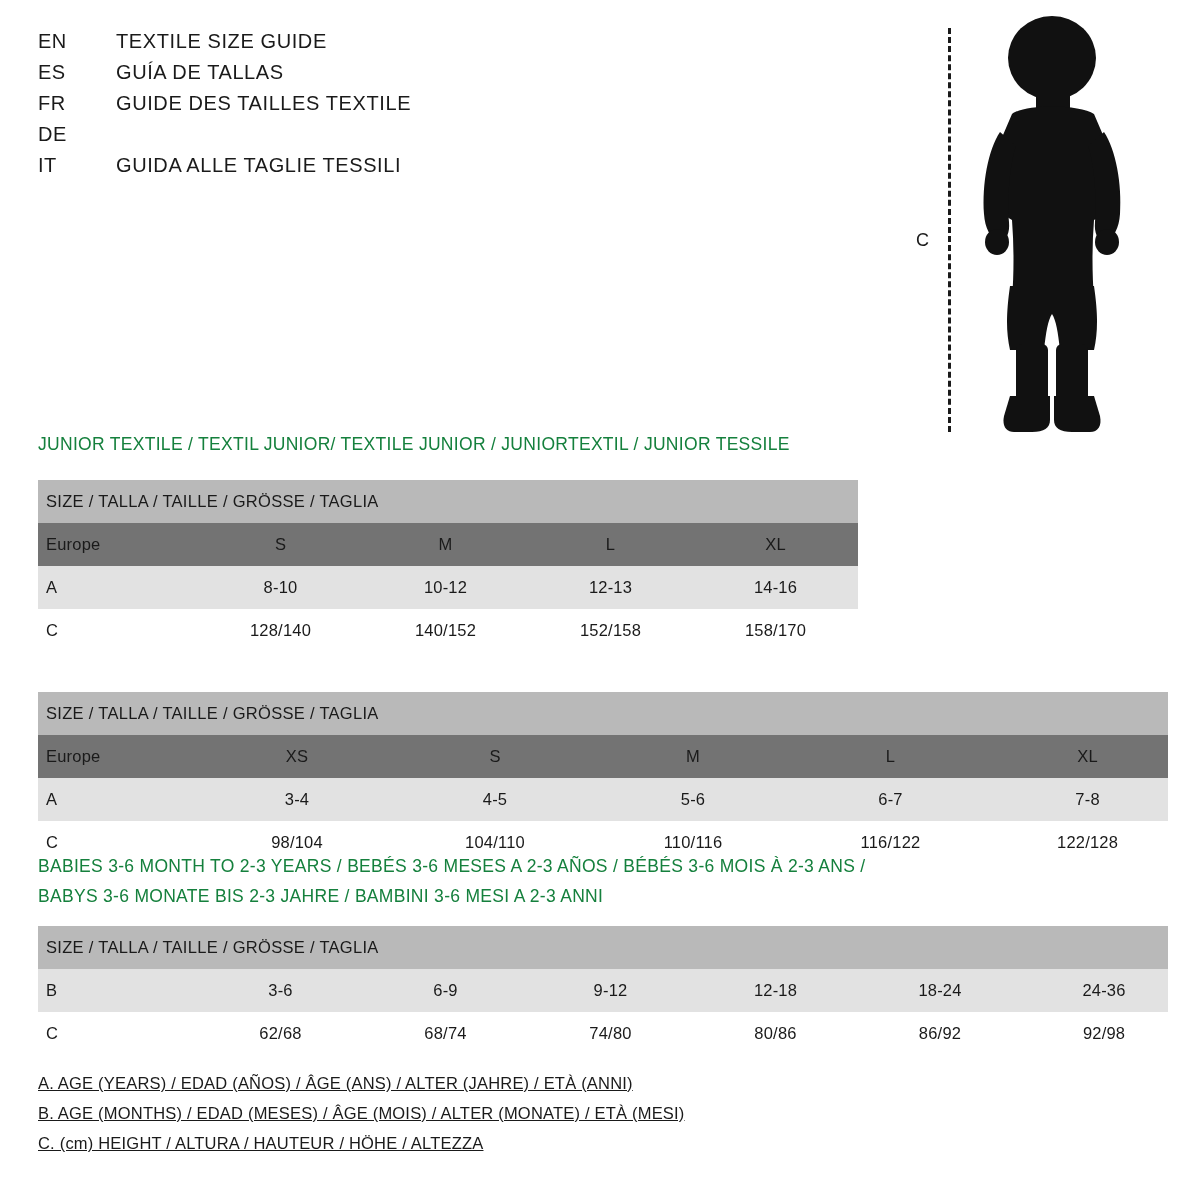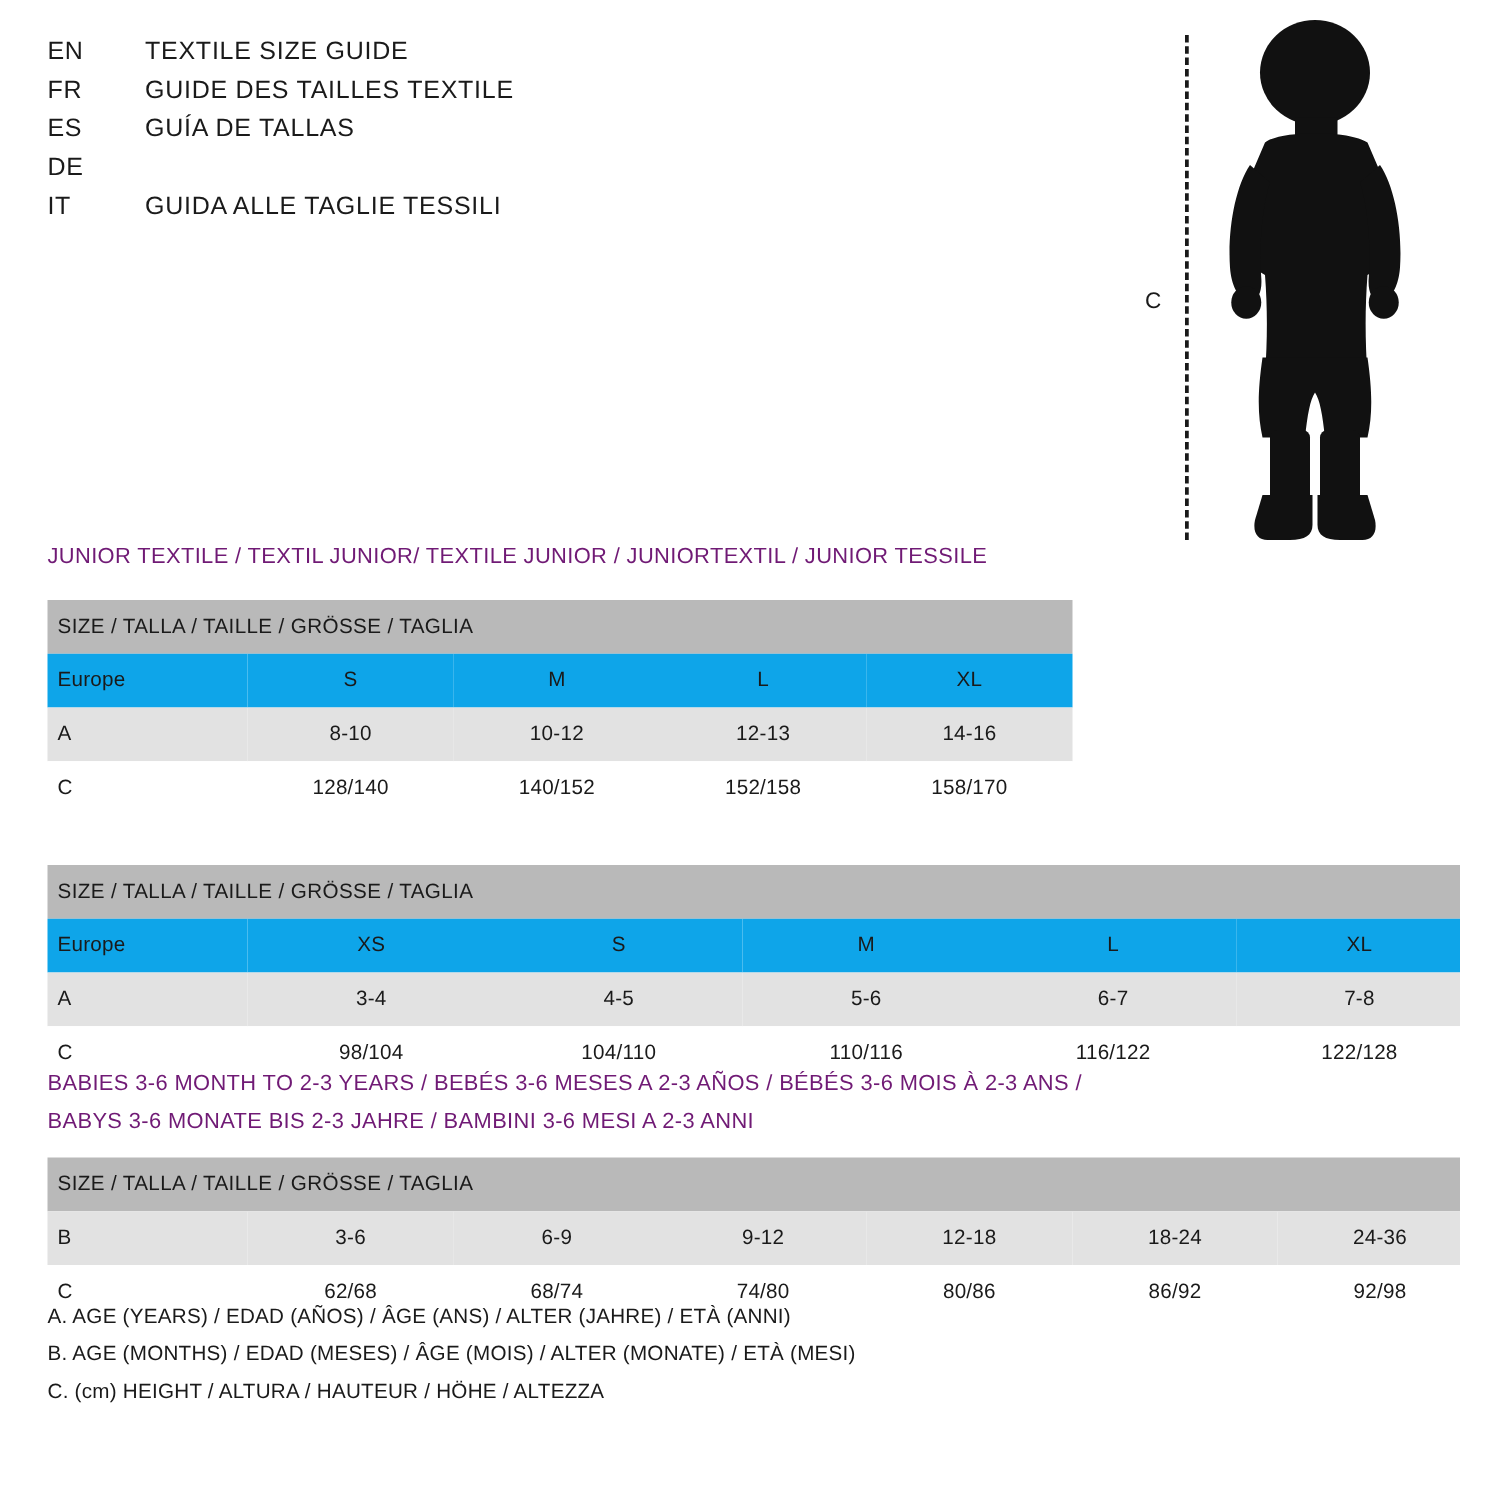--- a/index.html
+++ b/index.html
@@ -72,21 +72,21 @@
     left: 52px;
     top: 0px;
   }
 
   
   .section-head {
     position: absolute;
     left: 38px;
     font-size: 17.5px;
     letter-spacing: 0.3px;
-    color: #701a75;
+    color: #15803d;
     white-space: nowrap;
   }
 
   
   .tbl {
     position: absolute;
     border-collapse: collapse;
     table-layout: fixed;
   }
   .tbl td {
@@ -101,56 +101,57 @@
   .tbl td.rowlabel {
     text-align: left;
     padding-left: 8px;
   }
   .row-head td {
     background: #b9b9b9;
     text-align: left;
     padding-left: 8px;
     letter-spacing: 0.3px;
   }
-  .row-light td { background: #0ea5e9; }
+  .row-light td { background: #737373; }
   .row-mid td  { background: #e2e2e2; }
   .row-white td { background: #ffffff; }
 
   
   .footnotes {
     position: absolute;
     left: 38px;
-    top: 1044px;
+    top: 1074px;
     width: 1000px;
+    text-decoration: underline;
   }
   .footnote {
     font-size: 16.5px;
     letter-spacing: 0.2px;
     color: #1a1a1a;
     height: 30px;
     white-space: nowrap;
   }
 </style>
 </head>
 <body>
 
 <div class="page">
 
   <div class="title-block">
     <div class="title-row">
       <span class="title-lang">EN</span>
       <span class="title-text">TEXTILE SIZE GUIDE</span>
     </div>
     <div class="title-row">
+      <span class="title-lang">ES</span>
+      <span class="title-text">GUÍA DE TALLAS</span>
+    </div>
+    <div class="title-row">
       <span class="title-lang">FR</span>
       <span class="title-text">GUIDE DES TAILLES TEXTILE</span>
-    </div>
-    <div class="title-row">
-      <span class="title-lang">ES</span>
-      <span class="title-text">GUÍA DE TALLAS</span>
     </div>
     <div class="title-row">
       <span class="title-lang">DE</span>
     </div>
     <div class="title-row">
       <span class="title-lang">IT</span>
       <span class="title-text">GUIDA ALLE TAGLIE TESSILI</span>
     </div>
   </div>
 

